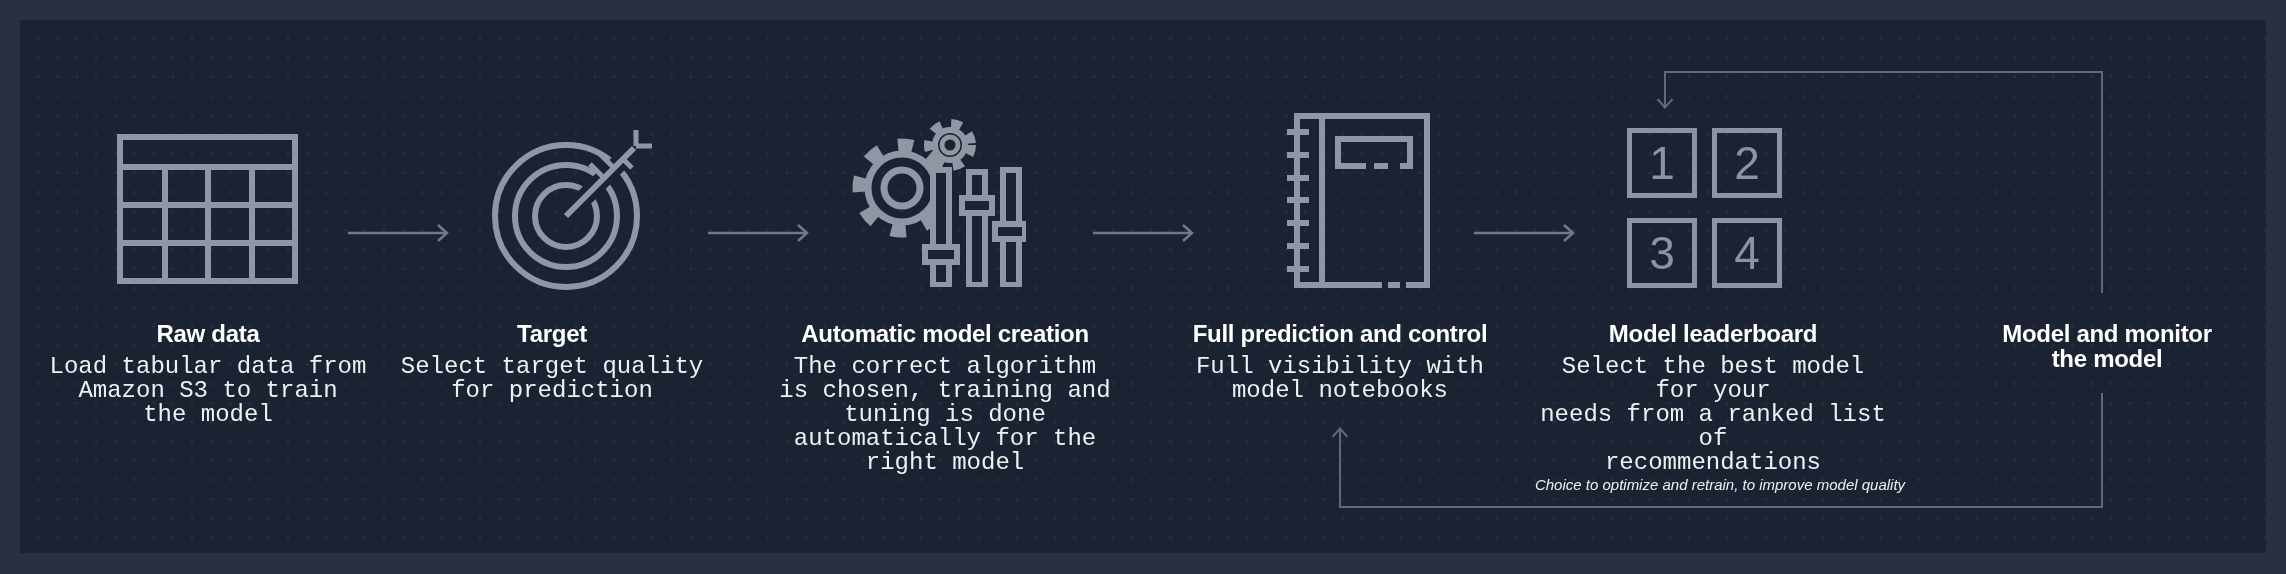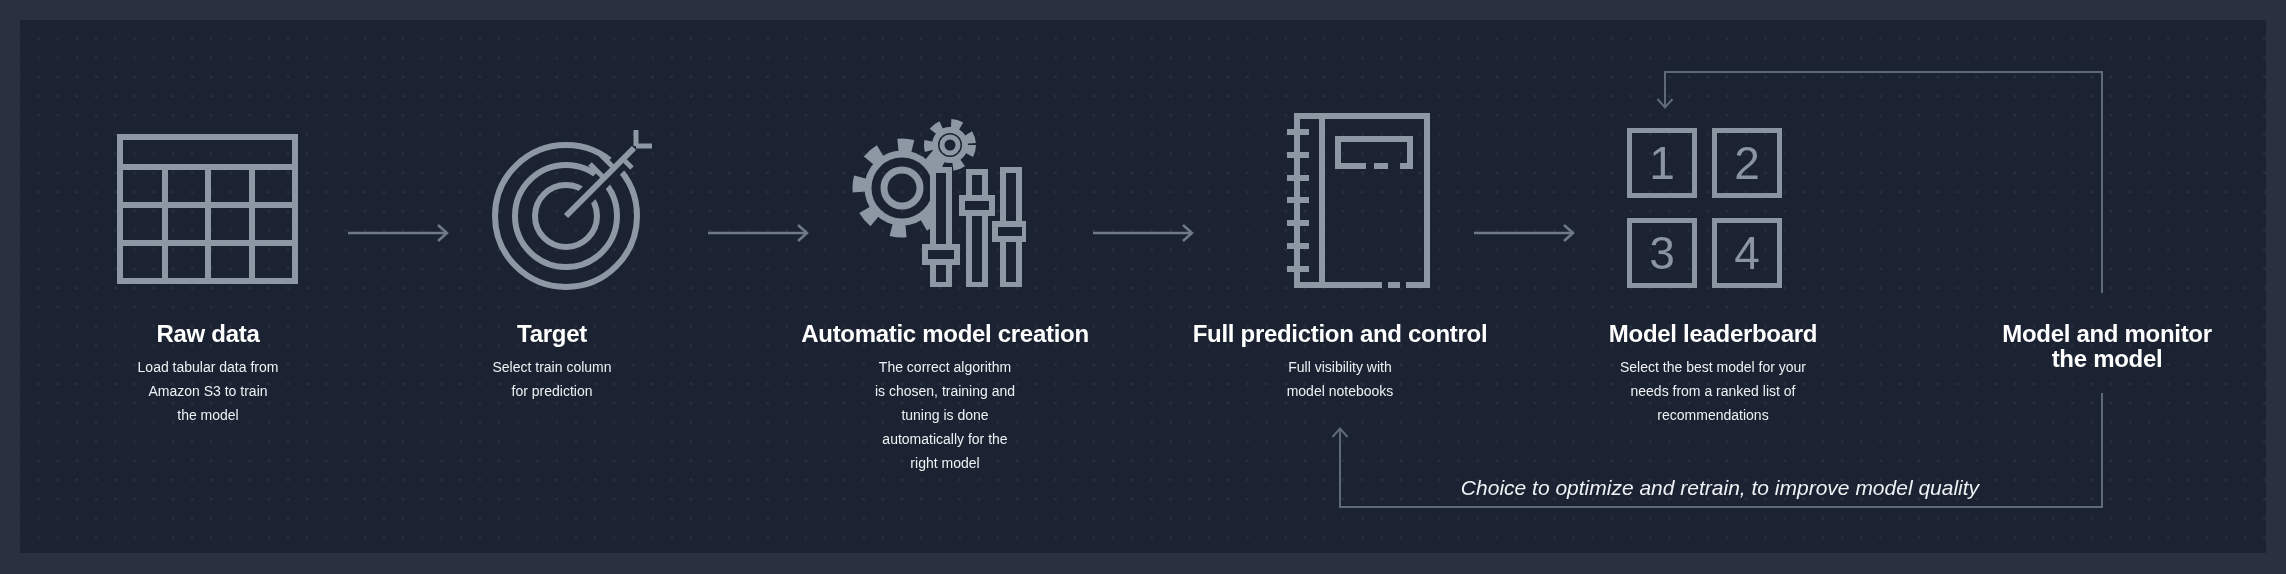--- a/index.html
+++ b/index.html
@@ -14,36 +14,37 @@
     background-size:19.2px 19.2px;background-position:9px 9px;
   }
   .overlay{position:absolute;left:0;top:0;width:2246px;height:533px;}
   .icon-svg{position:absolute;}
   .stage{position:absolute;top:297px;text-align:center;}
   .stage h3{
     margin:4px;font-size:24px;font-weight:700;color:#ffffff;
     letter-spacing:-0.3px;line-height:25px;white-space:pre-line;
   }
   .stage p{
-    margin:9px 0 0 0;font-size:14px;line-height:24px;color:#eef1f4;
+    margin:9px 0 0 0;font-size:24px;line-height:24px;color:#eef1f4;
     white-space:pre-line;
+    font-family:Liberation Mono, monospace;
   }
   .lb-grid{
     position:absolute;left:1607px;top:108px;
     display:grid;grid-template-columns:70px 70px;grid-template-rows:70px 70px;
     gap:20px 15px;
   }
   .lb-cell{
     box-sizing:border-box;border:5px solid #8a95a1;color:#8a95a1;
     display:flex;align-items:center;justify-content:center;
     font-size:46px;line-height:1;
   }
   .caption{
     position:absolute;left:1400px;top:456px;width:600px;text-align:center;
-    font-style:italic;font-size:21px;color:#eef1f4;
+    font-style:italic;font-size:15px;color:#eef1f4;
   }
 </style>
 </head>
 <body>
 
 <div class="canvas">
   <div class="panel">
 
     <svg class="overlay" viewBox="0 0 2246 533">
       <g stroke="#6f7a88" stroke-width="2.5" fill="none">
@@ -132,21 +133,21 @@
 
     <div class="stage" style="left:8px;width:360px">
       <h3>Raw data</h3>
       <p>Load tabular data from
 Amazon S3 to train
 the model</p>
     </div>
 
     <div class="stage" style="left:352px;width:360px">
       <h3>Target</h3>
-      <p>Select train column
+      <p>Select target quality
 for prediction</p>
     </div>
 
     <div class="stage" style="left:745px;width:360px">
       <h3>Automatic model creation</h3>
       <p>The correct algorithm
 is chosen, training and
 tuning is done
 automatically for the
 right model</p>

